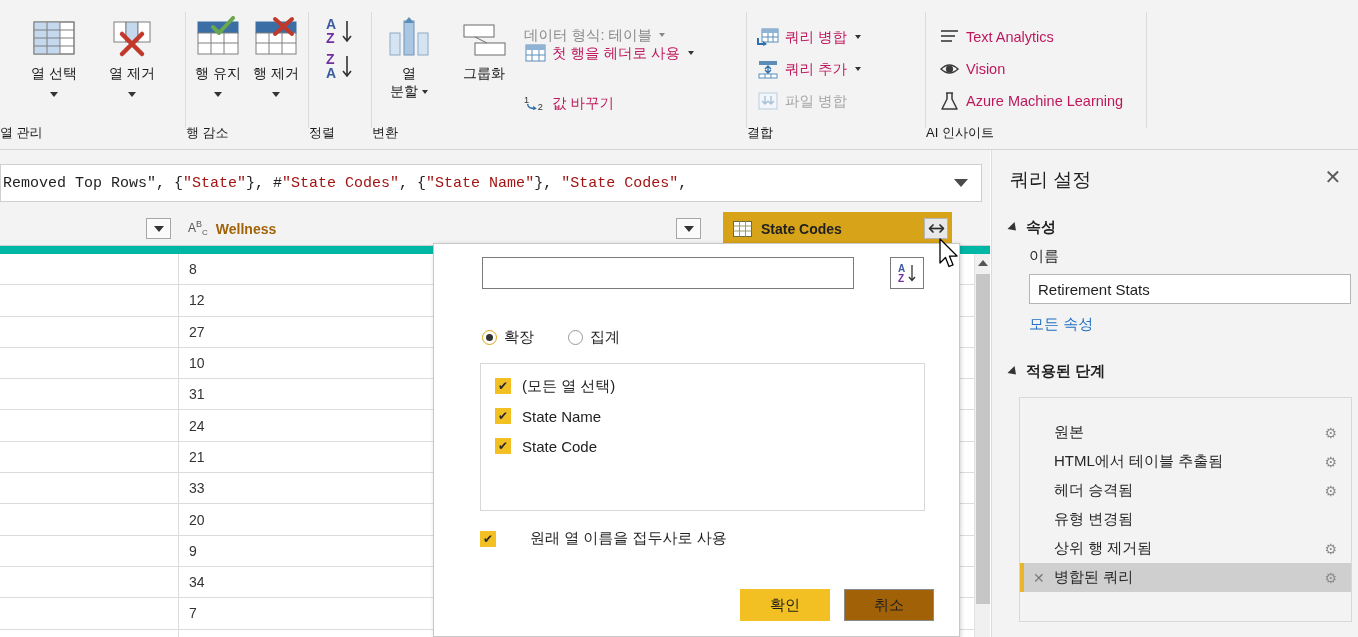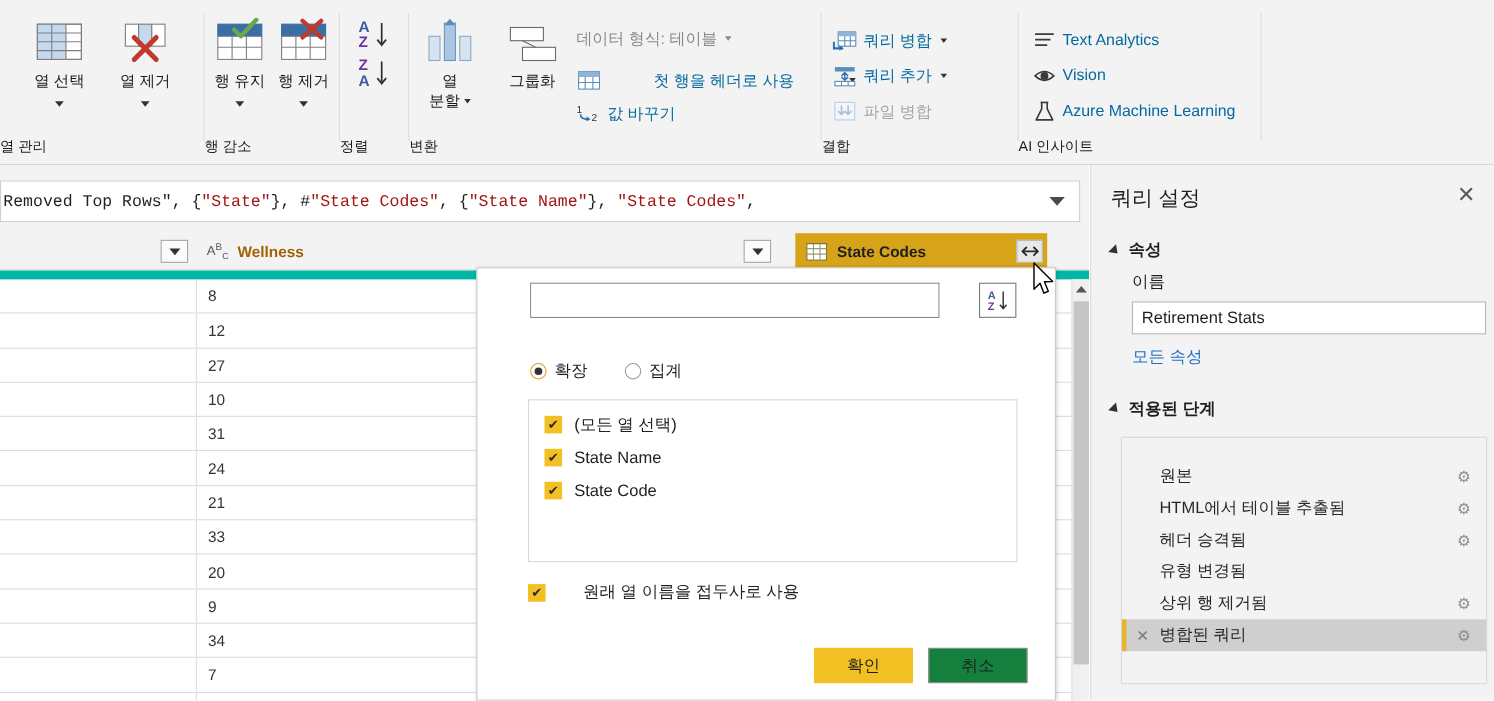--- a/index.html
+++ b/index.html
@@ -35,21 +35,21 @@
   .bigbtn .ic { height:52px; display:flex; align-items:center; justify-content:center; }
   .bigbtn .lb { font-size:14px; line-height:18px; color:#1a1a1a; white-space:nowrap;}
   .caret { display:inline-block; width:0;height:0;
     border-left:4px solid transparent;border-right:4px solid transparent;border-top:5px solid #333; }
   .caret-sm { display:inline-block; width:0;height:0;
     border-left:3.5px solid transparent;border-right:3.5px solid transparent;border-top:4.5px solid #333;
     vertical-align:middle; margin-left:4px;}
 
   .smrow { position:absolute; display:flex; align-items:center; height:26px; white-space:nowrap; }
   .smrow .ic { width:22px; height:20px; display:flex;align-items:center;justify-content:center; margin-right:6px;}
-  .smrow .tx { font-size:14.5px; color:#0369a1; }
+  .smrow .tx { font-size:14.5px; color:#be185d; }
   .smrow.dis .tx { color:#a6a6a6; }
 
   
   .fbar-wrap {
     position:absolute; left:0; top:150px; width:990px; height:62px; background:#f3f3f3;
   }
   .fbar {
     position:absolute; left:0; top:14px; width:982px; height:38px;
     background:#fff; border:1px solid #cfcfcf;
     display:flex; align-items:center;
@@ -123,21 +123,21 @@
     display:flex;align-items:center;justify-content:center; position:relative;}
   .chk::after { content:"✔"; color:#2a2a2a; font-size:12px; line-height:12px; }
   .chkitem .t { font-size:15px; color:#212121; }
 
   .prefix { position:absolute; left:46px; top:285px; display:flex; align-items:center;}
   .prefix .chk { width:16px;height:16px; margin-right:10px; }
   .prefix .t { font-size:15px;margin-left:24px; }
 
   .dlg-btns { position:absolute; right:25px; bottom:15px; display:flex; gap:14px;}
   .btn { width:90px;height:32px; display:flex;align-items:center;justify-content:center;
-    font-size:15px; border:1px solid #8a8a8a; background:#15803d; cursor:default;}
+    font-size:15px; border:1px solid #8a8a8a; background:#a16207; cursor:default;}
   .btn.primary { background:#F2C022; border-color:#F2C022; color:#1d1d1d;}
 
   
   .rpanel { position:absolute; left:991px; top:150px; width:367px; height:487px;
     background:#f3f3f3; border-left:1px solid #dcdcdc; }
   .rp-title { position:absolute; left:18px; top:17px; font-size:19px; color:#1f1f1f;}
   .rp-close { position:absolute; right:12px; top:14px; width:26px;height:26px;
     display:flex;align-items:center;justify-content:center; font-size:20px; color:#5a5a5a;}
   .rp-sect { position:absolute; display:flex; align-items:center; font-size:15px; font-weight:bold; color:#1f1f1f;}
   .tri { width:0;height:0;border-top:5px solid transparent;border-bottom:5px solid transparent;
@@ -276,21 +276,21 @@
             </svg>
           </div>
           <div class="lb">그룹화</div>
         </div>
 
         <div class="smrow" style="left:152px;top:18px;">
           <div class="tx" style="color:#8a8a8a;">데이터 형식: 테이블</div>
           <span class="caret-sm" style="border-top-color:#8a8a8a;margin-left:7px;"></span>
         </div>
 
-        <div class="smrow" style="left:152px;top:56px;gap:42px;">
+        <div class="smrow" style="left:152px;top:36px;">
           <div class="ic">
             <svg width="21" height="18" viewBox="0 0 21 18">
               <rect x="1" y="1" width="19" height="16" fill="#fff" stroke="#5b8db8"></rect>
               <rect x="1" y="1" width="19" height="5" fill="#8fb3d4"></rect>
               <line x1="7" y1="6" x2="7" y2="17" stroke="#5b8db8"></line>
               <line x1="14" y1="6" x2="14" y2="17" stroke="#5b8db8"></line>
               <line x1="1" y1="11" x2="20" y2="11" stroke="#5b8db8"></line>
             </svg>
           </div>
           <div class="tx">첫 행을 헤더로 사용</div>

